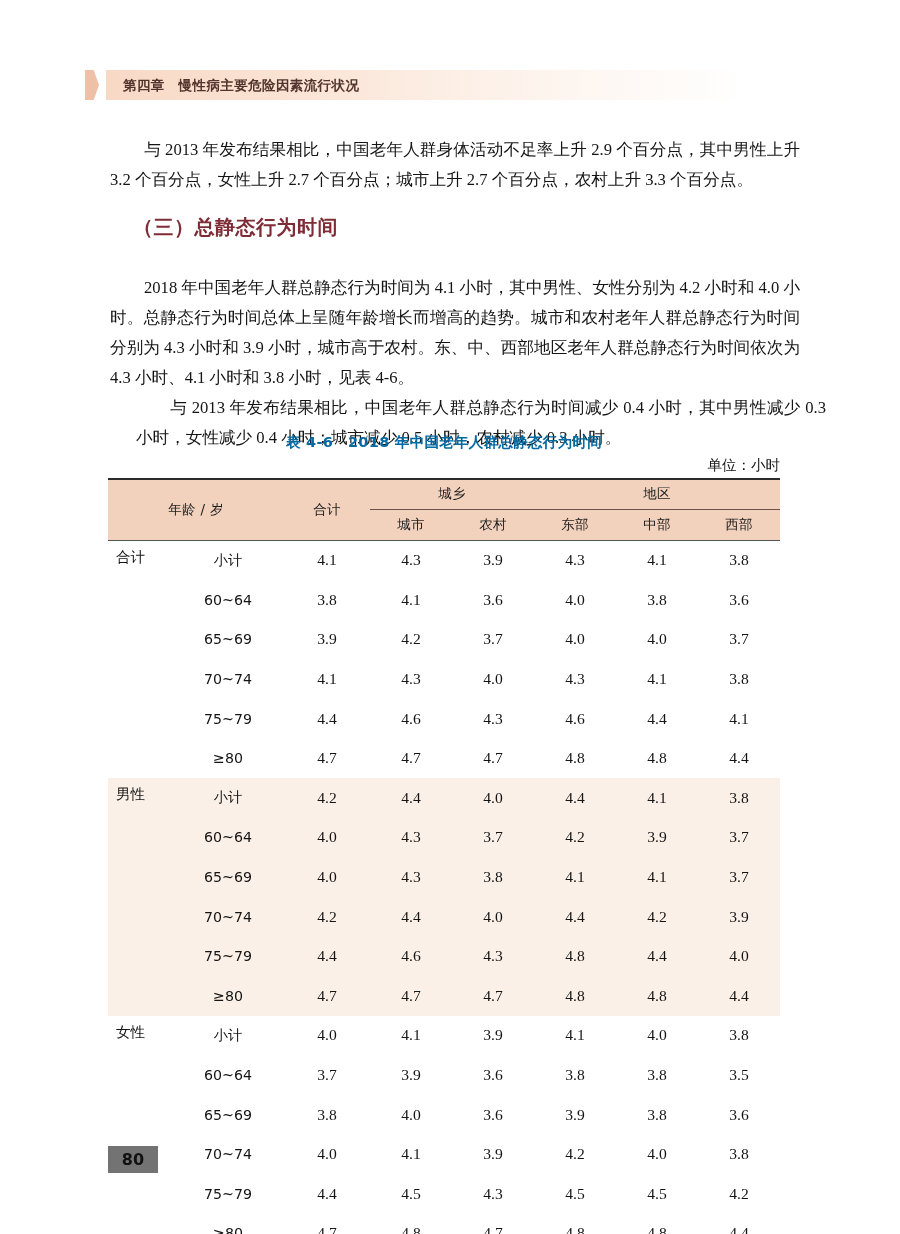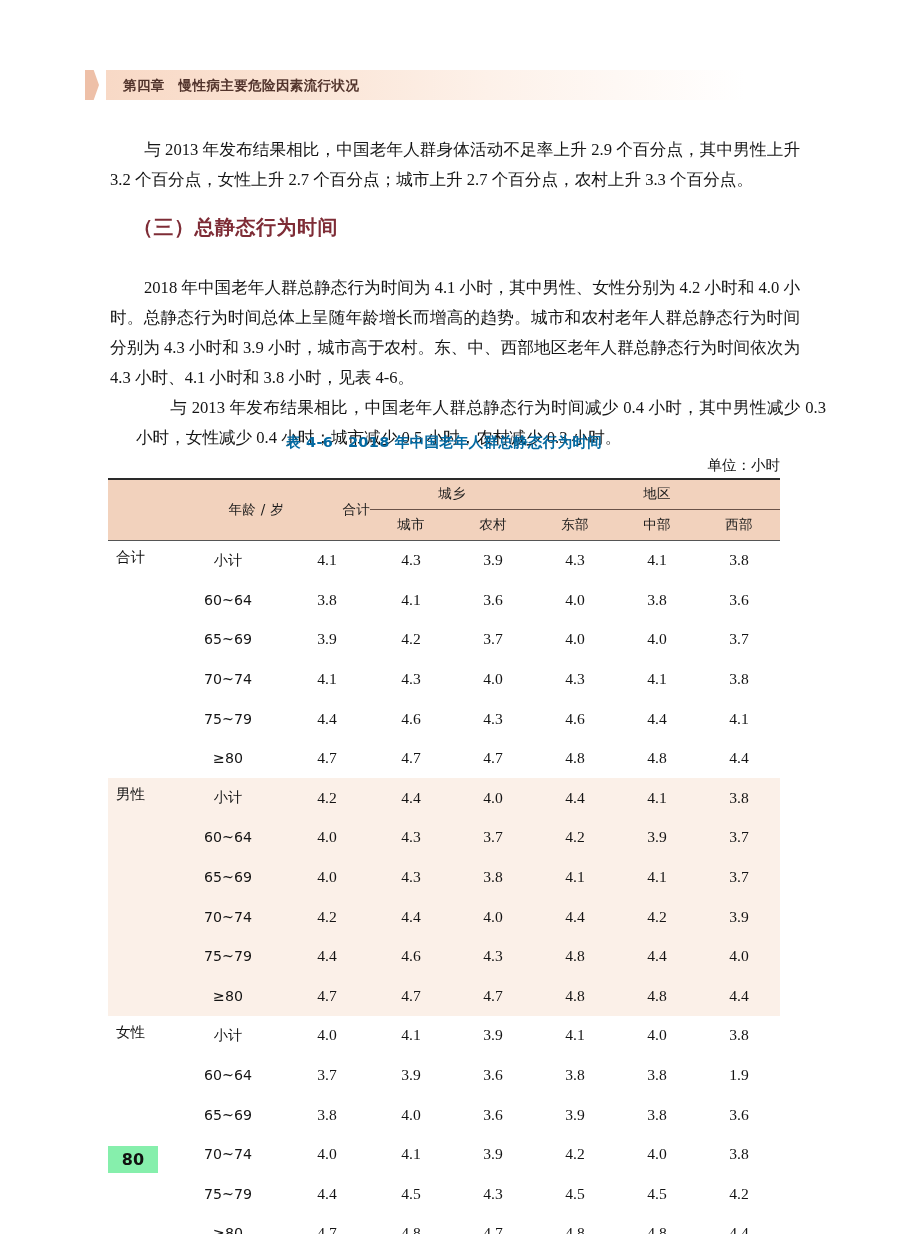--- a/index.html
+++ b/index.html
@@ -135,21 +135,21 @@
     font-family: "DejaVu Sans", "Liberation Sans", sans-serif;
     font-size: 13.5px;
     color: #1c1c1c;
     letter-spacing: 0.3px;
   }
   .hdr-top { height: 30px; }
   .hdr-bot { height: 31px; }
   th.rule-top { border-top: 2.2px solid #2a2a2a; }
   th.span-rule { border-bottom: 1px solid #6a5248; }
   thead tr.hdr-bot th { border-bottom: 1.2px solid #555; }
-  thead tr.hdr-top th.rowspan2 { border-bottom: 1.2px solid #555; text-align: right; }
+  thead tr.hdr-top th.rowspan2 { border-bottom: 1.2px solid #555; }
 
   
   tbody td {
     height: 32.6px;
     font-size: 15.6px;
     font-family: "Liberation Serif", "DejaVu Serif", serif;
     color: #141414;
   }
   tbody td.grp {
     text-align: left;
@@ -172,21 +172,21 @@
   col.c-tot { width: 86px; }
   col.c-num { width: 82px; }
 
   
   .folio {
     position: absolute;
     left: 108px;
     top: 1146px;
     width: 50px;
     height: 27px;
-    background: #86efac;
+    background: #737373;
   }
   .folio span {
     display: block;
     line-height: 27px;
     text-align: center;
     font-family: "DejaVu Sans", "Liberation Sans", sans-serif;
     font-size: 16px;
     font-weight: bold;
     color: #111;
   }
@@ -370,21 +370,21 @@
           <td>3.8</td>
         </tr>
         <tr>
           <td class="grp"></td>
           <td class="age">60~64</td>
           <td>3.7</td>
           <td>3.9</td>
           <td>3.6</td>
           <td>3.8</td>
           <td>3.8</td>
-          <td>1.9</td>
+          <td>3.5</td>
         </tr>
         <tr>
           <td class="grp"></td>
           <td class="age">65~69</td>
           <td>3.8</td>
           <td>4.0</td>
           <td>3.6</td>
           <td>3.9</td>
           <td>3.8</td>
           <td>3.6</td>

